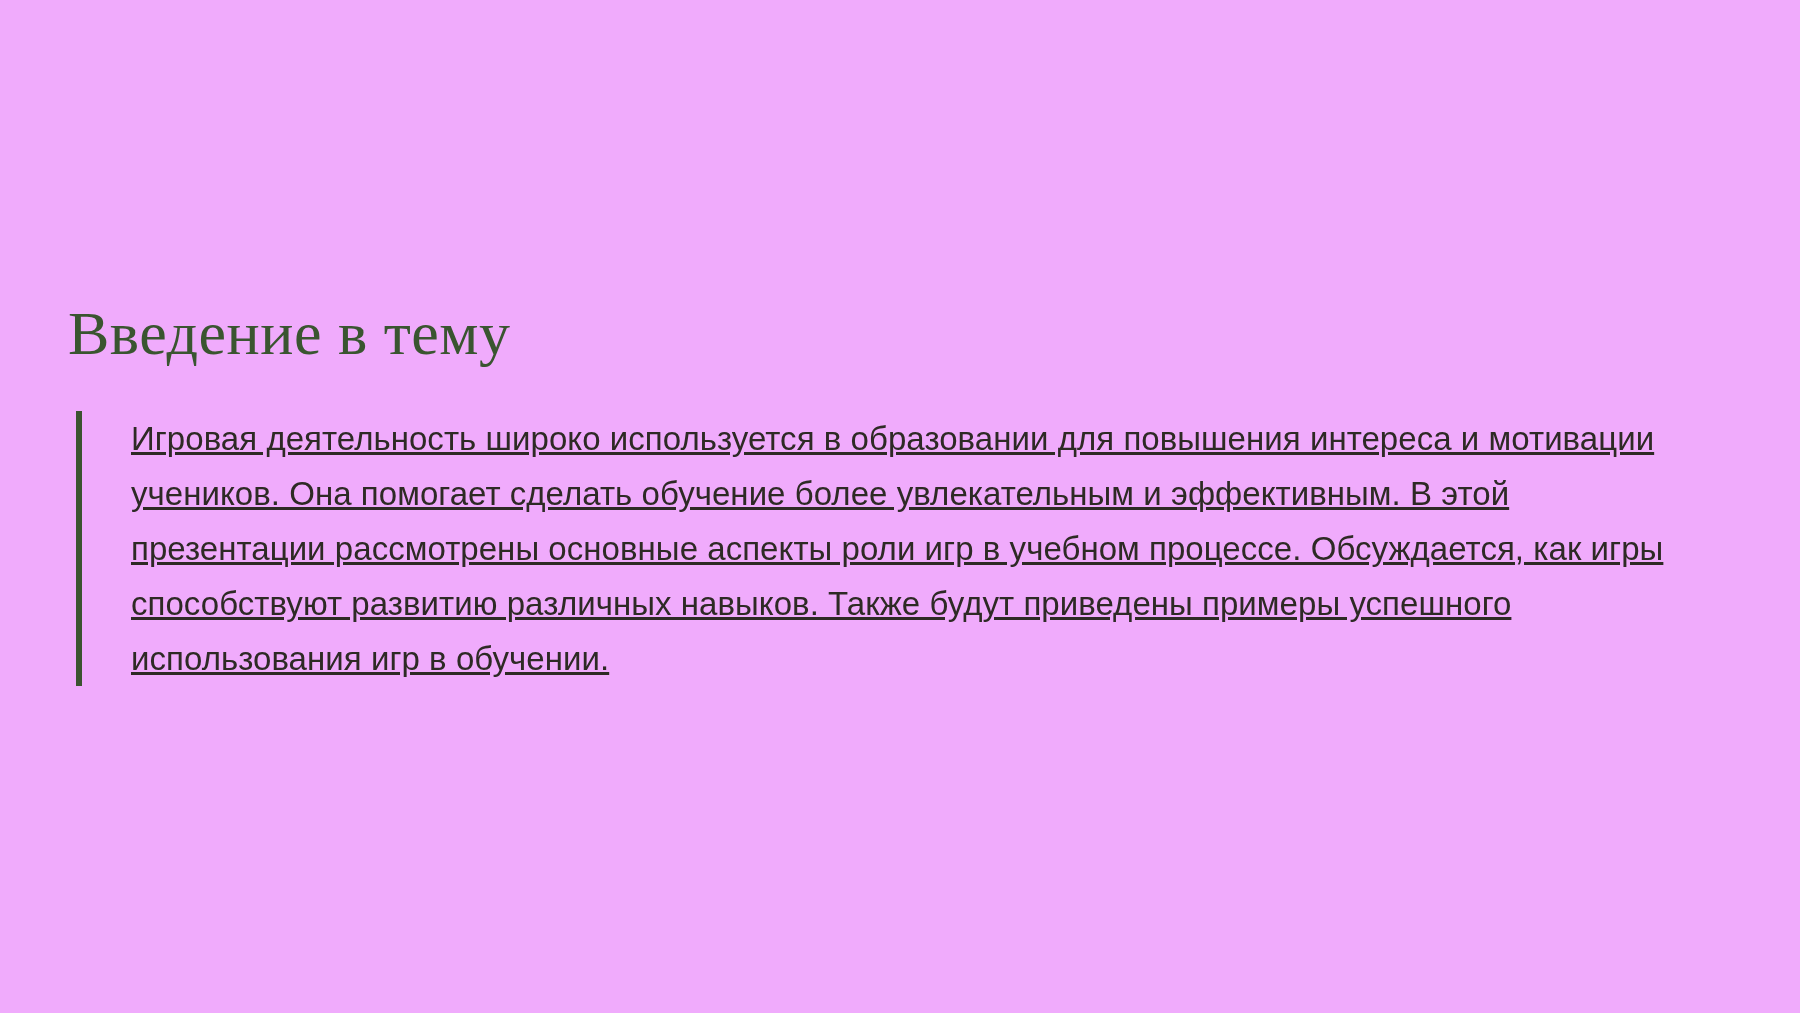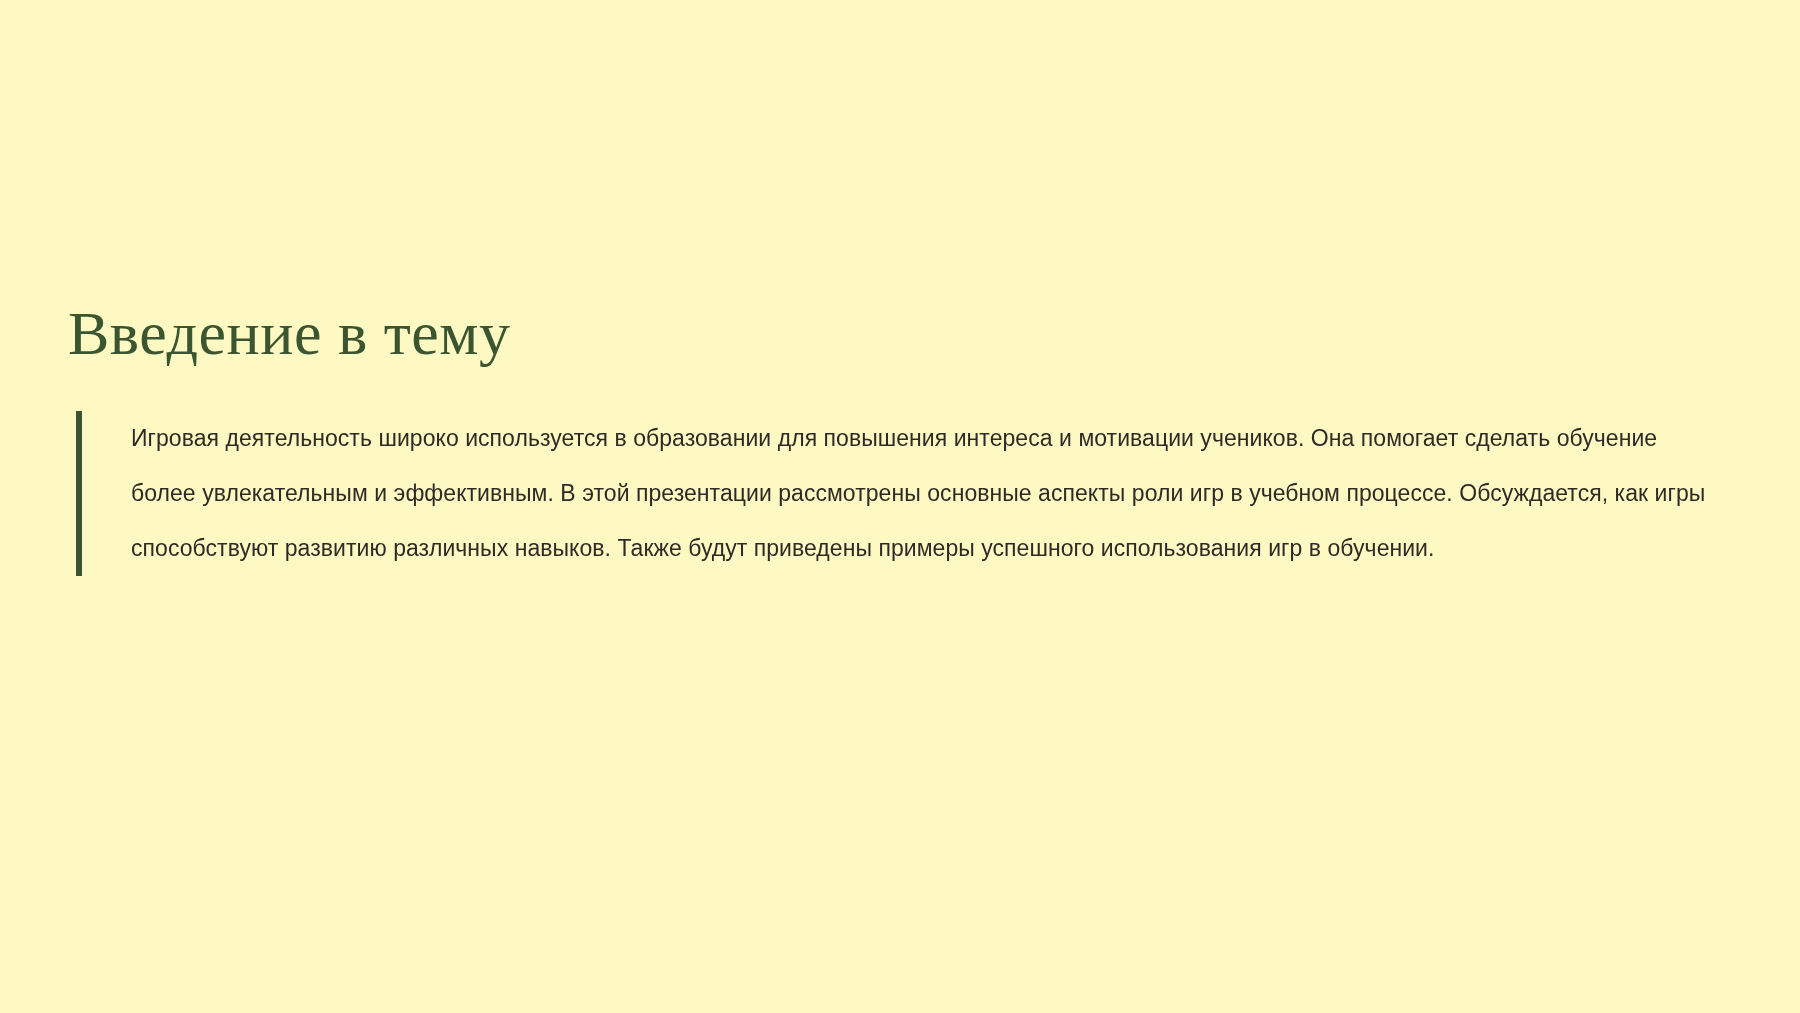--- a/index.html
+++ b/index.html
@@ -12,21 +12,21 @@
     width: 1800px;
     height: 1013px;
     overflow: hidden;
     font-family: "Liberation Sans", sans-serif;
   }
 
   .slide {
     position: relative;
     width: 1800px;
     height: 1013px;
-    background: #fef9c3;
+    background: #f0abfc;
     box-sizing: border-box;
   }
 
   .slide-content {
     position: absolute;
     left: 68px;
     top: 300px;
     width: 1660px;
   }
 
@@ -52,27 +52,28 @@
     width: 6px;
     background: #3B5330;
     border-radius: 0;
   }
 
   .body-text {
     flex: 1 1 auto;
     margin: 0;
     padding: 0 0 0 49px;
     font-family: "Liberation Sans", sans-serif;
-    font-size: 23px;
+    font-size: 33px;
     line-height: 55px;
     color: #2E2A25;
     font-weight: 400;
     text-align: left;
     max-width: 1575px;
     letter-spacing: 0.05px;
+    text-decoration: underline;
   }
 </style>
 </head>
 <body>
 
 <div class="slide">
   <div class="slide-content">
 
     <h1 class="slide-title">Введение в тему</h1>
 

